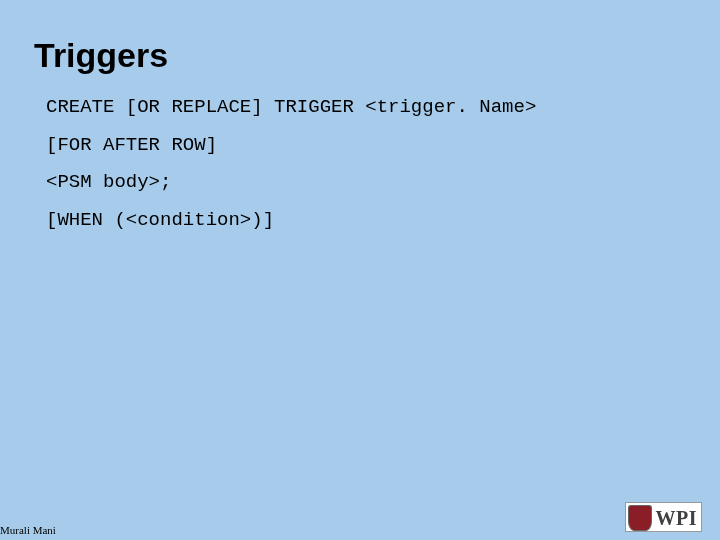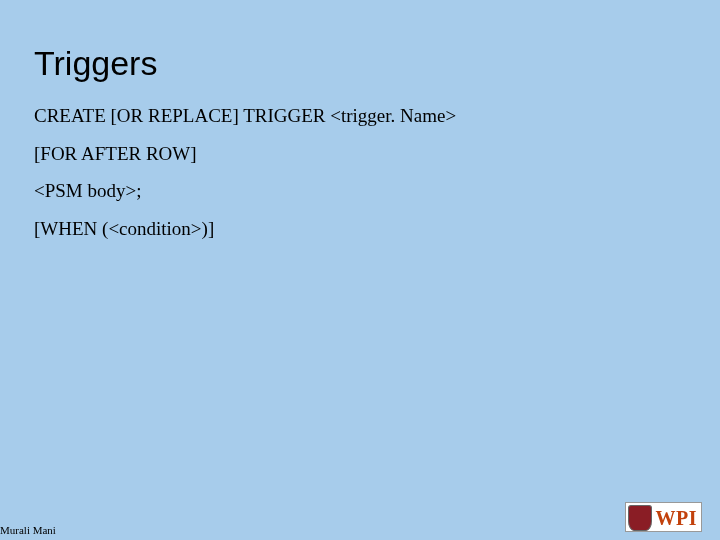--- a/index.html
+++ b/index.html
@@ -17,32 +17,31 @@
   }
   .slide {
     padding: 28px 34px 0 34px;
     box-sizing: border-box;
     width: 100%;
     height: 100%;
     position: relative;
   }
   .title {
     font-size: 34px;
-    font-weight: normal;
-    margin: 16px 0 20px 0;
+    font-weight: bold;
+    margin: 8px 0 20px 0;
     line-height: 1.15;
   }
   .body {
     font-family: "Courier New", Courier, monospace;
     font-size: 19px;
     line-height: 1.35;
   }
   .body p {
-    margin: 0 0 12px 0;
-    font-family: Liberation Serif, serif;
+    margin: 0 0 12px 12px;
   }
   .indent {
     padding-left: 42px;
   }
   .footer {
     position: absolute;
     bottom: 4px;
     left: 0;
     width: 100%;
     font-size: 11px;
@@ -61,21 +60,21 @@
   }
   .logo-shield {
     width: 22px;
     height: 24px;
     background: #8a1d25;
     border: 1px solid #666;
     border-radius: 3px 3px 6px 6px / 3px 3px 10px 10px;
     position: relative;
   }
   .logo-text {
-    color: #c2410c;
+    color: #404040;
     font-size: 20px;
     letter-spacing: 0.5px;
   }
   .logo-box {
     border: 1px solid #999;
     padding: 2px 4px 0 2px;
     display: inline-flex;
     align-items: center;
     gap: 4px;
     background: #fff;

